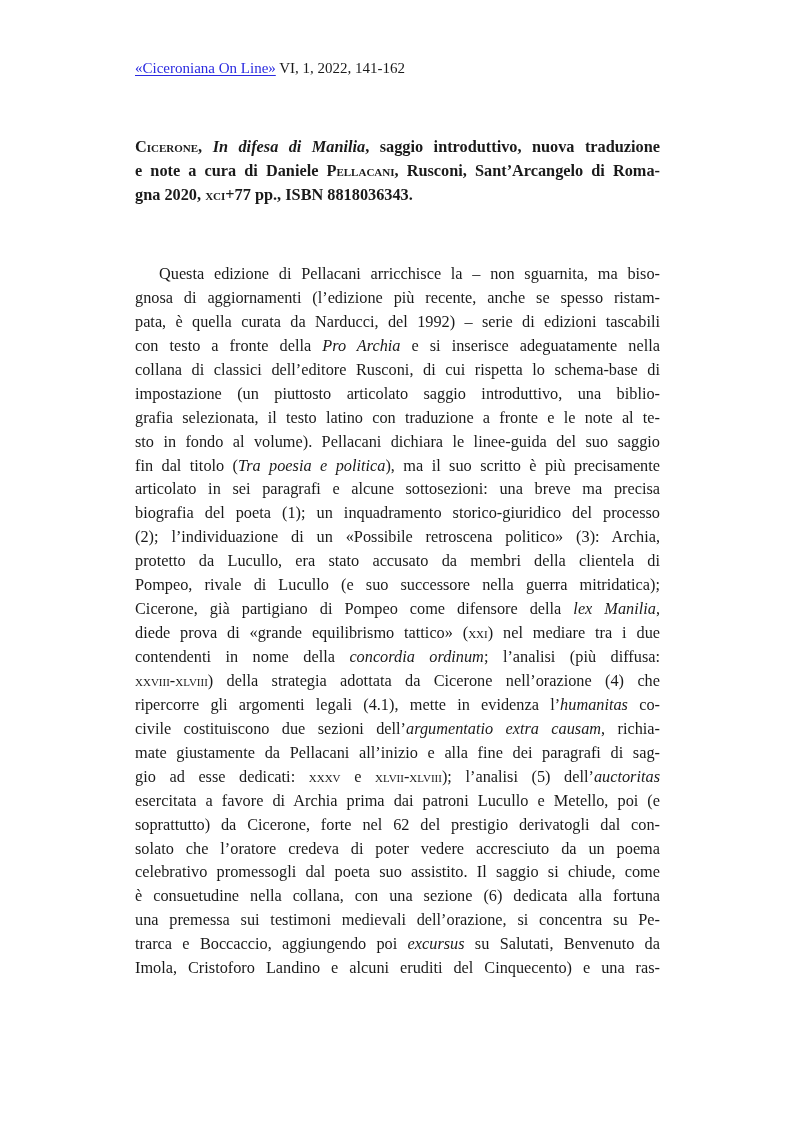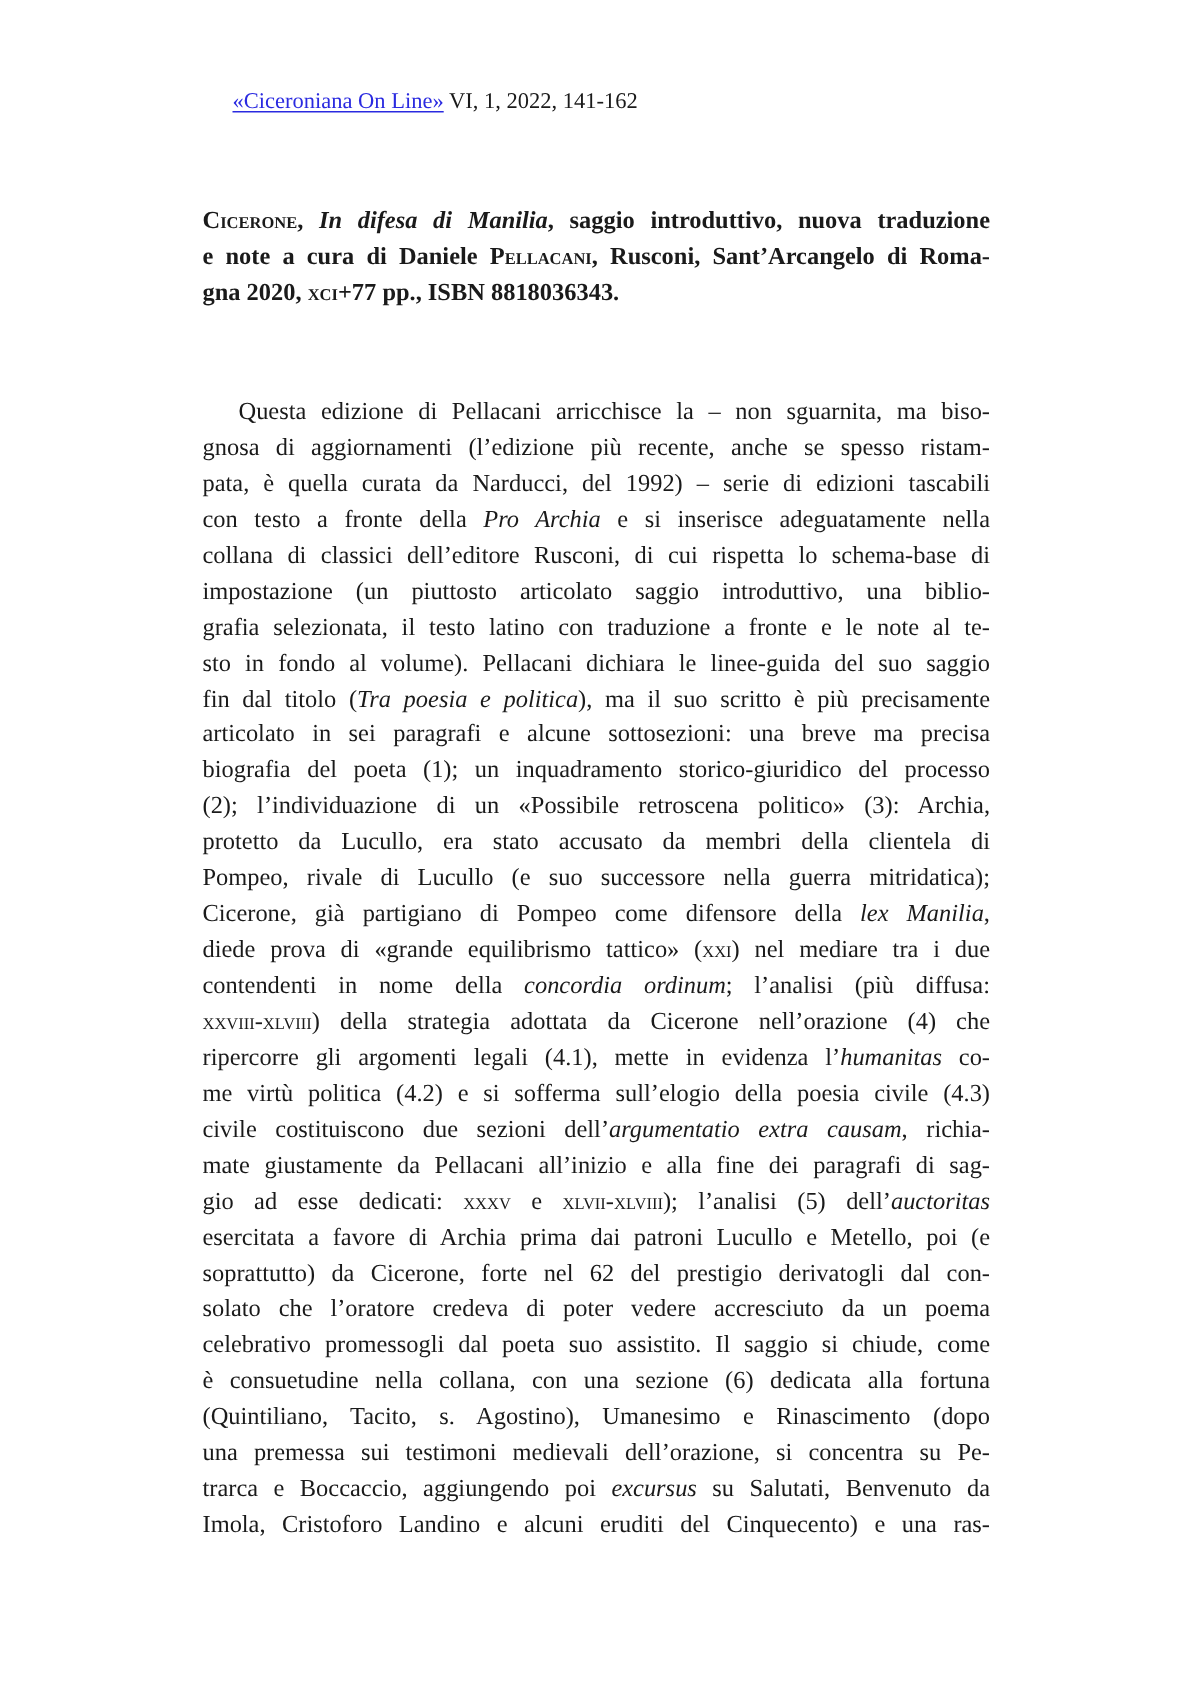--- a/index.html
+++ b/index.html
@@ -21,21 +21,20 @@
       top: 0;
       width: 525px;
     }
     .header {
       position: absolute;
       top: 58px;
       left: 0;
       font-size: 15px;
       line-height: 20px;
       white-space: nowrap;
-      margin-left: 20px;
     }
     .header a {
       color: #2a2ae0;
       text-decoration: underline;
       text-underline-offset: 2px;
     }
     .citation {
       position: absolute;
       top: 135px;
       left: 0;
@@ -102,27 +101,25 @@
       <div class="line"><span>articolato in sei paragrafi e alcune sottosezioni: una breve ma precisa</span></div>
       <div class="line"><span>biografia del poeta (1); un inquadramento storico-giuridico del processo</span></div>
       <div class="line"><span>(2); l’individuazione di un «Possibile retroscena politico» (3): Archia,</span></div>
       <div class="line"><span>protetto da Lucullo, era stato accusato da membri della clientela di</span></div>
       <div class="line"><span>Pompeo, rivale di Lucullo (e suo successore nella guerra mitridatica);</span></div>
       <div class="line"><span>Cicerone, già partigiano di Pompeo come difensore della </span><span class="it">lex Manilia</span><span>,</span></div>
       <div class="line"><span>diede prova di «grande equilibrismo tattico» (</span><span class="sc">xxi</span><span>) nel mediare tra i due</span></div>
       <div class="line"><span>contendenti in nome della </span><span class="it">concordia ordinum</span><span>; l’analisi (più diffusa:</span></div>
       <div class="line"><span class="sc">xxviii-xlviii</span><span>) della strategia adottata da Cicerone nell’orazione (4) che</span></div>
       <div class="line"><span>ripercorre gli argomenti legali (4.1), mette in evidenza l’</span><span class="it">humanitas</span><span> co-</span></div>
-      <div class="line"><span>me virtù politica (4.2) e si sofferma sull’elogio della poesia civile (4.3)</span></div>
       <div class="line"><span>civile costituiscono due sezioni dell’</span><span class="it">argumentatio extra causam</span><span>, richia-</span></div>
       <div class="line"><span>mate giustamente da Pellacani all’inizio e alla fine dei paragrafi di sag-</span></div>
       <div class="line"><span>gio ad esse dedicati: </span><span class="sc">xxxv</span><span> e </span><span class="sc">xlvii-xlviii</span><span>); l’analisi (5) dell’</span><span class="it">auctoritas</span></div>
       <div class="line"><span>esercitata a favore di Archia prima dai patroni Lucullo e Metello, poi (e</span></div>
       <div class="line"><span>soprattutto) da Cicerone, forte nel 62 del prestigio derivatogli dal con-</span></div>
       <div class="line"><span>solato che l’oratore credeva di poter vedere accresciuto da un poema</span></div>
       <div class="line"><span>celebrativo promessogli dal poeta suo assistito. Il saggio si chiude, come</span></div>
       <div class="line"><span>è consuetudine nella collana, con una sezione (6) dedicata alla fortuna</span></div>
-      <div class="line"><span>(Quintiliano, Tacito, s. Agostino), Umanesimo e Rinascimento (dopo</span></div>
       <div class="line"><span>una premessa sui testimoni medievali dell’orazione, si concentra su Pe-</span></div>
       <div class="line"><span>trarca e Boccaccio, aggiungendo poi </span><span class="it">excursus</span><span> su Salutati, Benvenuto da</span></div>
       <div class="line"><span>Imola, Cristoforo Landino e alcuni eruditi del Cinquecento) e una ras-</span></div>
     </div>
 </div>
 
 </body></html>

